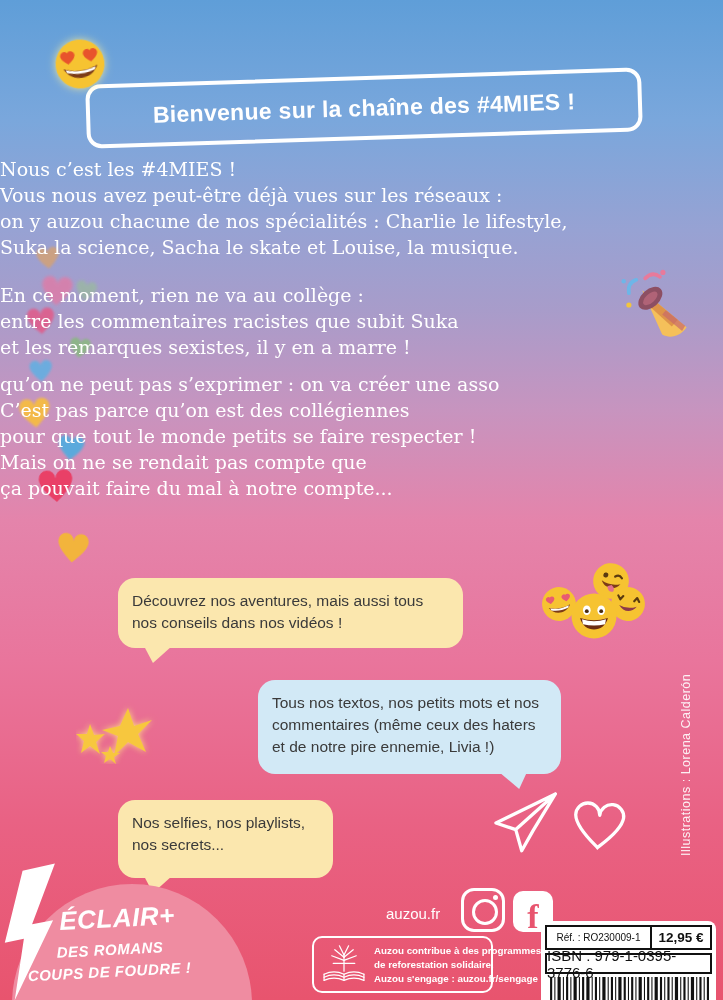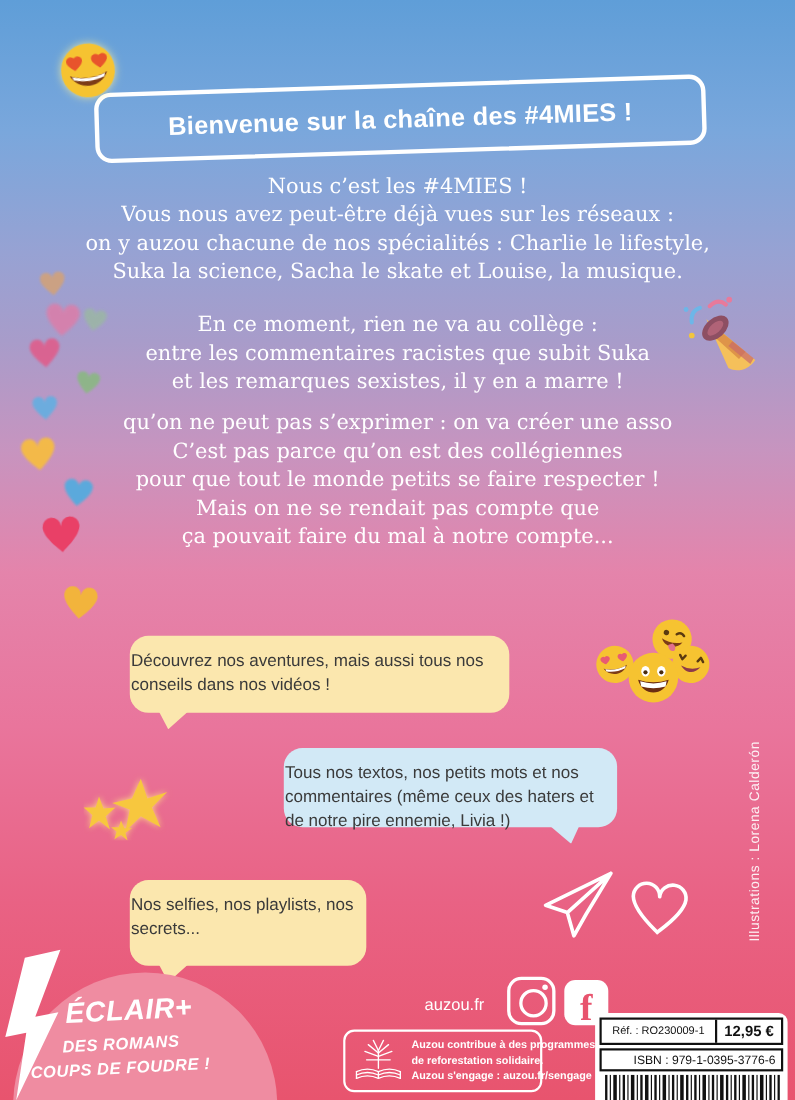--- a/index.html
+++ b/index.html
@@ -11,29 +11,29 @@
       var(--bg_pink,#e484ab) 52%, #e9759c 66%,
       #e96284 82%, var(--bg_bottom,#e8546e) 100%);
     font-family:"Liberation Sans",sans-serif;
   }
   .abs{position:absolute;}
   
   .banner{left:86px;top:76px;width:548px;height:56px;border:4px solid #fff;
     border-radius:15px;transform:rotate(-1.8deg);display:flex;align-items:center;justify-content:center;}
   .banner-text{color:#fff;font-weight:bold;font-size:23px;letter-spacing:.3px;white-space:nowrap;}
   
-  .story{left:0;width:723px;text-align:center;color:#fff;
+  .story{left:0;width:723px;text-align:left;color:#fff;
     font-family:"DejaVu Serif",serif;font-size:19px;line-height:26px;}
   .p1{top:156px}.p2{top:282px}.p3{top:371px}
   
-  .bubble{border-radius:17px;padding:12px 1px;color:var(--bubble_text,#3a3a3a);
+  .bubble{border-radius:17px;padding:12px 14px;color:var(--bubble_text,#3a3a3a);
     font-size:15.5px;line-height:22px;box-sizing:border-box;}
   .bubble .tail{position:absolute;bottom:-15px;width:28px;height:17px;}
   .b1{left:118px;top:578px;width:345px;height:70px;background:var(--bubble_yellow,#fbe7ae);}
-  .b2{left:258px;top:680px;width:303px;height:72px;background:var(--bubble_blue,#d2e9f6);}
+  .b2{left:258px;top:680px;width:303px;height:94px;background:var(--bubble_blue,#d2e9f6);}
   .b3{left:118px;top:800px;width:215px;height:78px;background:var(--bubble_yellow,#fbe7ae);}
   .tail-y{background:var(--bubble_yellow,#fbe7ae);} .tail-b{background:var(--bubble_blue,#d2e9f6);}
   .tail-left{left:26px;clip-path:polygon(0 0,100% 0,32% 100%);}
   .tail-right{right:34px;clip-path:polygon(0 0,100% 0,72% 100%);}
   
   .credit{right:30px;top:652px;height:204px;writing-mode:vertical-rl;transform:rotate(180deg);
     color:#fff;opacity:.9;font-size:12.5px;letter-spacing:.5px;}
   
   .blob{left:12px;top:884px;width:240px;height:240px;border-radius:50%;background:var(--blob_pink,#ef8ca1);}
   .brand-line{color:#fff;font-style:italic;font-weight:bold;text-align:center;transform:rotate(-3deg);letter-spacing:.5px;}
@@ -51,21 +51,21 @@
   .eco{left:312px;top:936px;width:181px;height:57px;border:2px solid #fff;border-radius:10px;
     box-sizing:border-box;display:flex;align-items:center;padding:3px 7px;gap:7px;}
   .eco-text div{color:#fff;font-weight:bold;font-size:9.8px;line-height:14px;white-space:nowrap;}
   
   .retail{left:541px;top:889px;width:175px;height:104px;background:#fff;border-radius:8px;
     box-sizing:border-box;padding:4px;color:#111;margin-top:32px;}
   .r-row1{display:flex;height:25px;border:2px solid #111;box-sizing:border-box;}
   .r-ref{flex:1;display:flex;align-items:center;justify-content:center;font-size:10px;border-right:2px solid #111;}
   .r-price{width:58px;display:flex;align-items:center;justify-content:center;font-weight:bold;font-size:13.5px;}
   .r-row2{margin-top:3px;height:21px;border:2px solid #111;box-sizing:border-box;
-    display:flex;align-items:center;justify-content:center;font-size:11px;padding-left:24px;}
+    display:flex;align-items:center;justify-content:center;font-size:15px;}
   .barcode{display:block;margin:3px auto 0;width:160px;height:32px;}
   .ean{text-align:center;font-family:"DejaVu Sans Mono",monospace;font-size:11px;letter-spacing:1px;}
 </style>
 </head>
 <body>
 
 <div id="page">
 
   <div class="abs banner">
     <span class="banner-text">Bienvenue sur la chaîne des #4MIES !</span>

